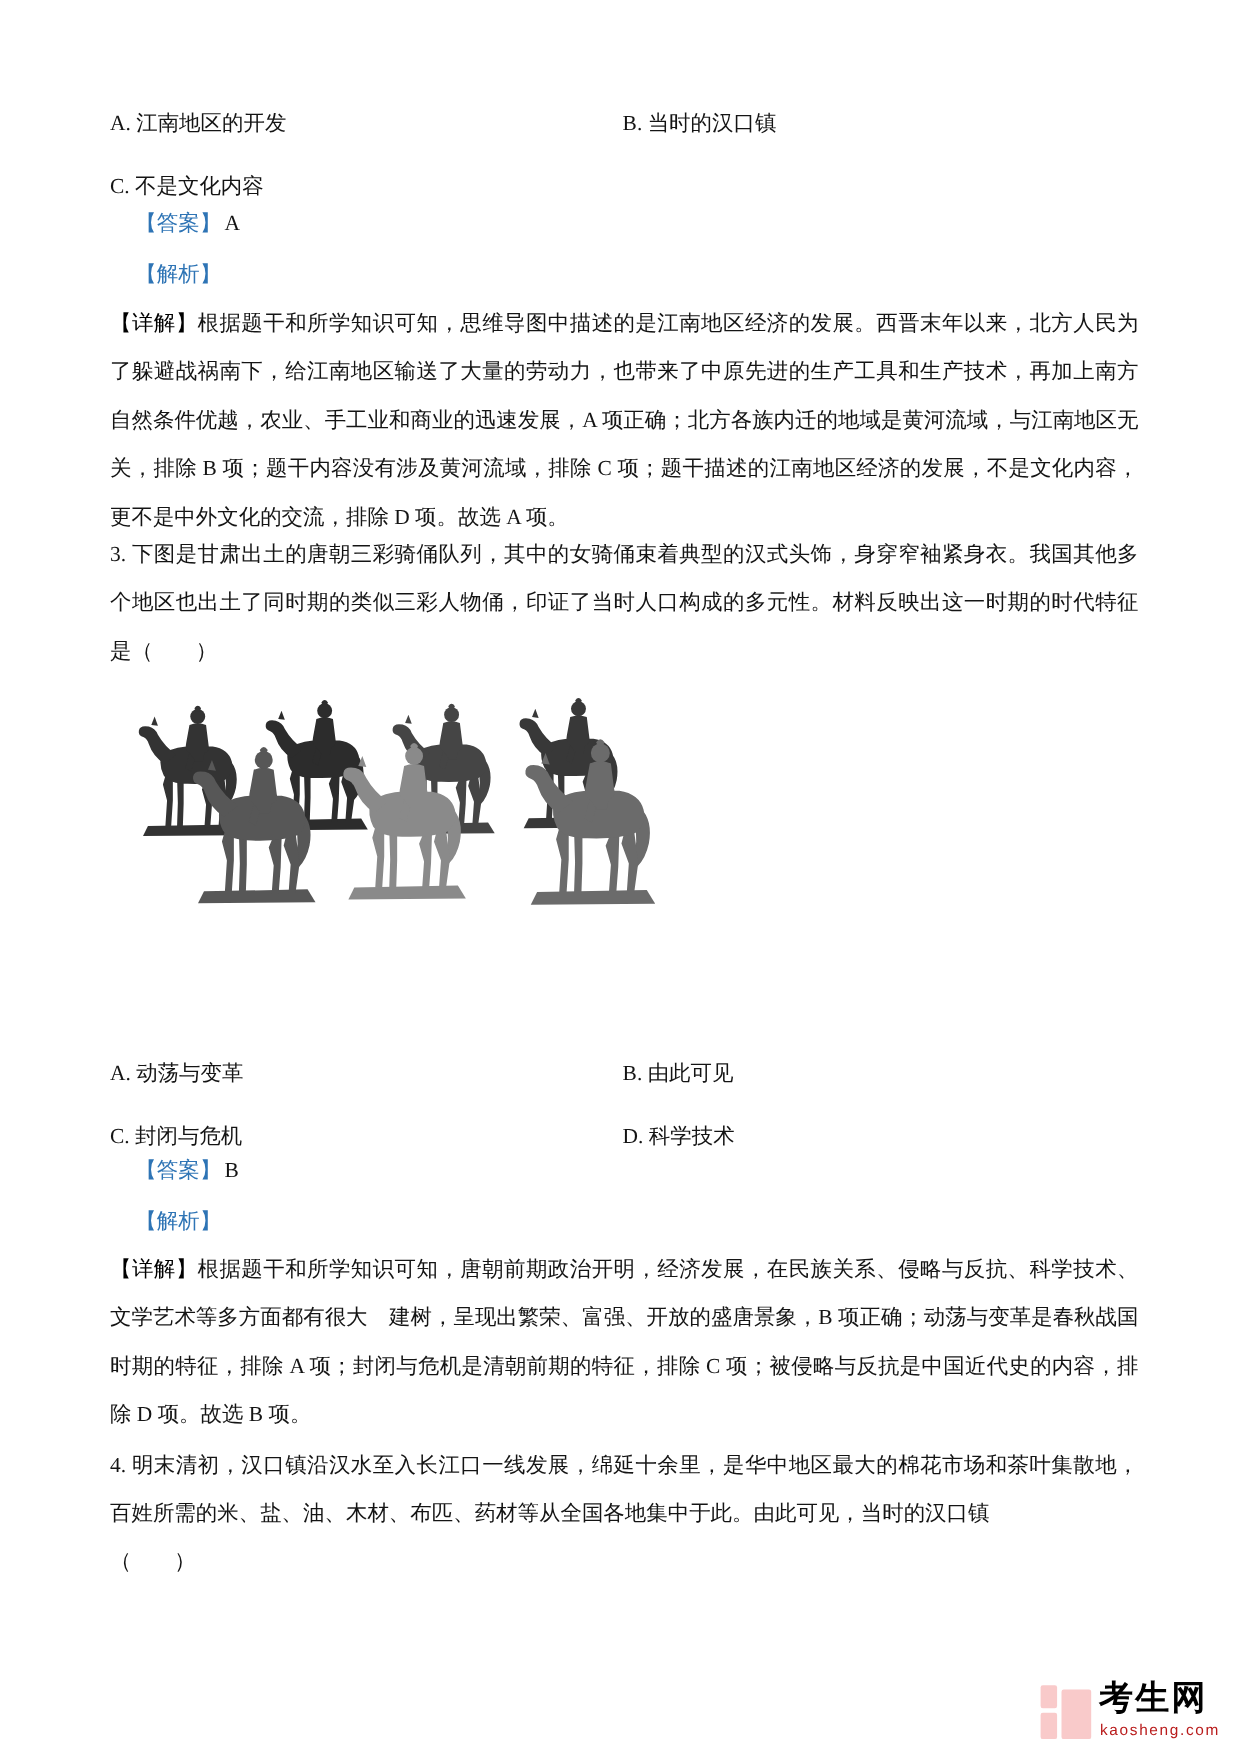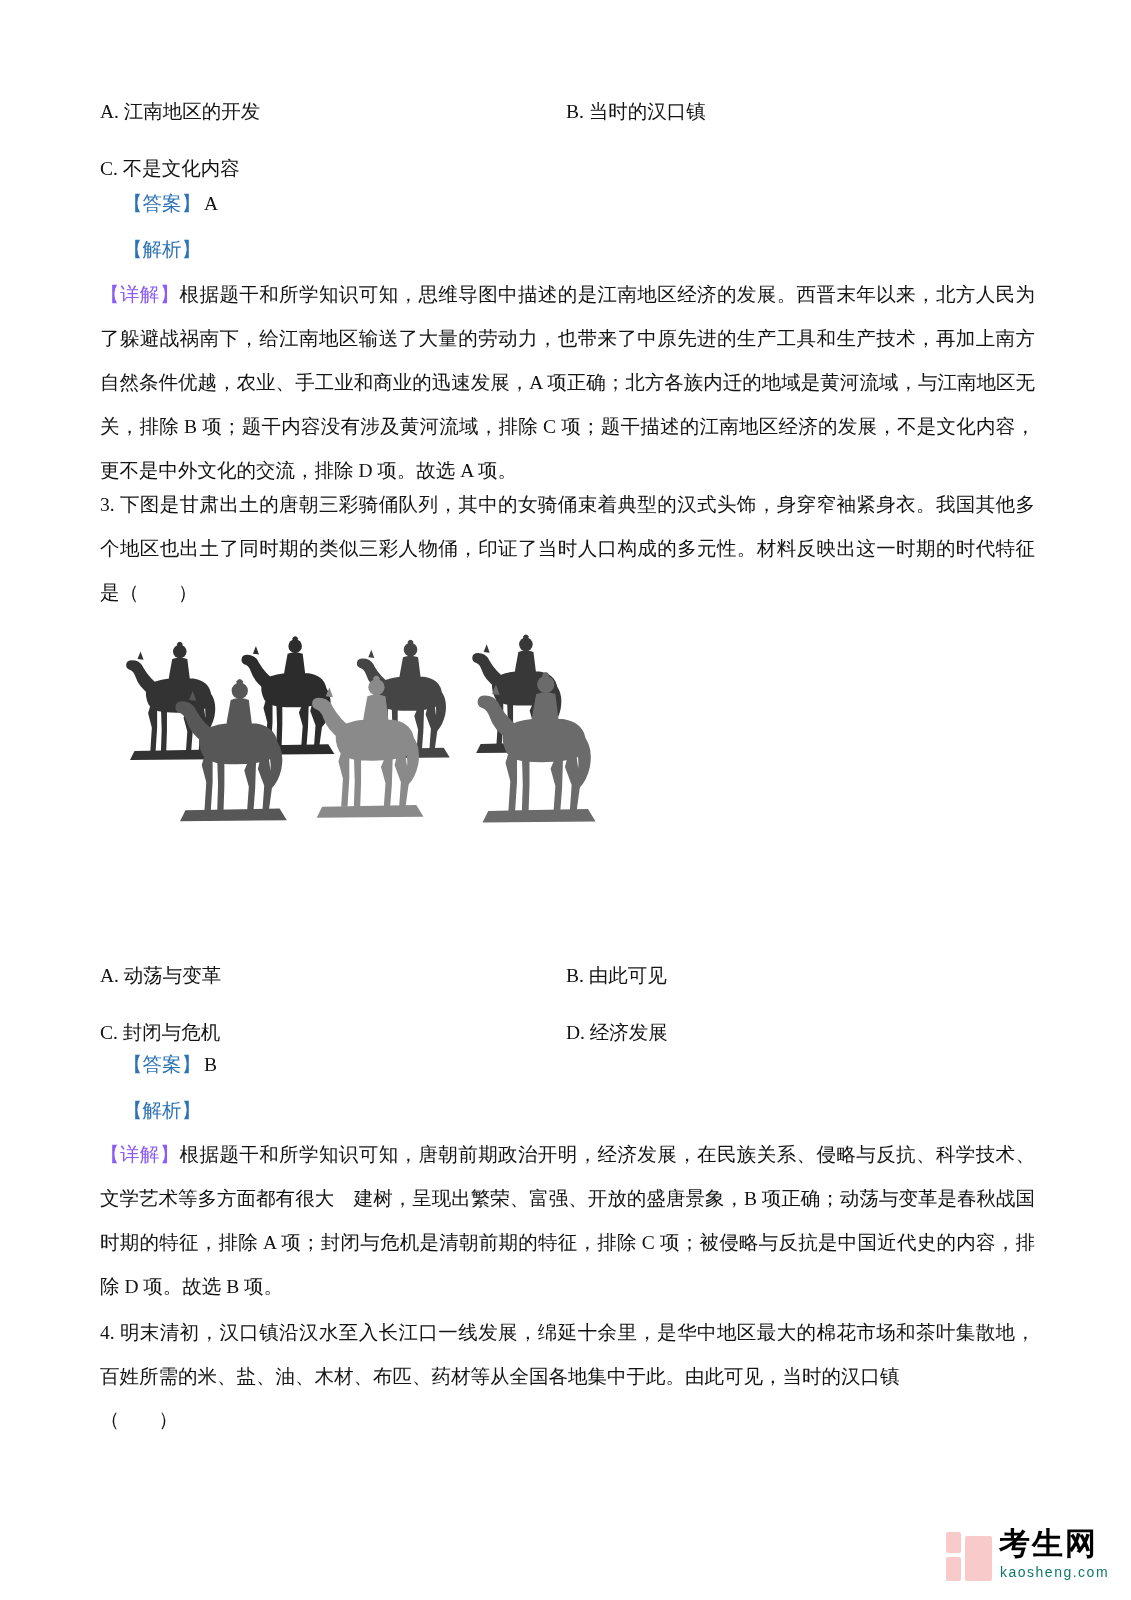--- a/index.html
+++ b/index.html
@@ -17,42 +17,42 @@
 
   
   .opt-grid { display: grid; grid-template-columns: 455px 1fr; grid-auto-rows: 46px; align-items: center; gap: 11px; }
   .opt { white-space: nowrap; }
 
   .ans-line { height: 44px; line-height: 44px; }
   .lbl-blue { color: #2e74b5; margin-left: 23px; }
   .ans-letter { color: #141414; padding-left: 3px; }
 
   .para { text-align: justify; line-height: 44px; }
-  .detail-label { color: #8b5cf6; }
+  .detail-label { color: #000000; }
 
   .figure-box { position: absolute; left: 112px; top: 632px; width: 558px; height: 284px; }
   .figure-box svg { width: 100%; height: 100%; display: block; }
 
   .paren-line { line-height: 44px; }
 
   
   .wm { position: absolute; left: 946px; top: 1527px; width: 185px; height: 58px; }
   .wm-b { position: absolute; background: #f9caca; border-radius: 2px; }
   .wm-b1 { left: 0;  top: 5px;  width: 15px; height: 21px; }
   .wm-b2 { left: 0;  top: 30px; width: 15px; height: 24px; }
   .wm-b3 { left: 19px; top: 9px; width: 27px; height: 45px; }
   .wm-name {
     position: absolute; left: 53px; top: 0px;
     font-size: 31px; line-height: 34px; font-weight: bold;
     color: #000000; letter-spacing: 2px; white-space: nowrap;
   }
   .wm-url {
     position: absolute; left: 54px; top: 37px;
     font-family: "Liberation Sans", "DejaVu Sans", sans-serif;
-    font-size: 14px; color: #0f766e; letter-spacing: 1.5px; white-space: nowrap;
+    font-size: 14px; color: #b91c1c; letter-spacing: 1.5px; white-space: nowrap;
   }
 </style>
 </head>
 <body>
 
 <div class="page">
 
   <div class="blk opt-grid" style="top:88px">
     <div class="opt">A. 江南地区的开发</div>
     <div class="opt">B. 当时的汉口镇</div>
@@ -101,21 +101,21 @@
       <use href="#hr" transform="translate(58,52) scale(1.02)" fill="#575757"></use>
       <use href="#hr" transform="translate(212,48) scale(1.02)" fill="#8a8a8a"></use>
       <use href="#hr" transform="translate(398,44) scale(1.08)" fill="#6b6b6b"></use>
     </svg>
   </div>
 
   <div class="blk opt-grid" style="top:952px">
     <div class="opt">A. 动荡与变革</div>
     <div class="opt">B. 由此可见</div>
     <div class="opt">C. 封闭与危机</div>
-    <div class="opt">D. 经济发展</div>
+    <div class="opt">D. 科学技术</div>
   </div>
 
   <div class="blk ans-line" style="top:1043px">
     <span class="lbl-blue">【答案】</span><span class="ans-letter">B</span>
   </div>
 
   <div class="blk ans-line" style="top:1089px">
     <span class="lbl-blue">【解析】</span>
   </div>
 

